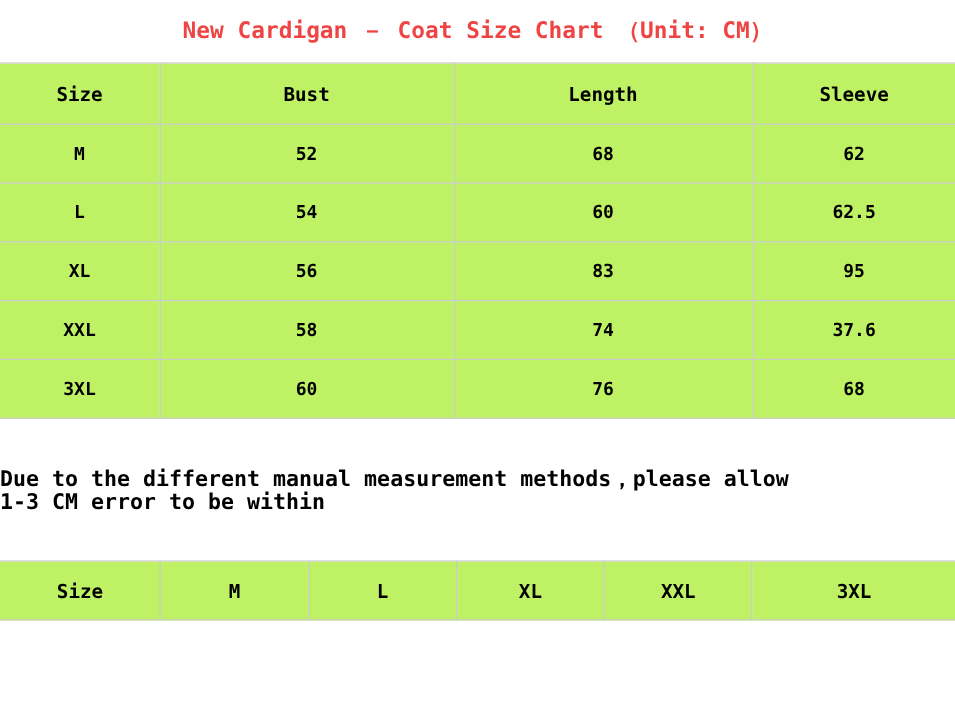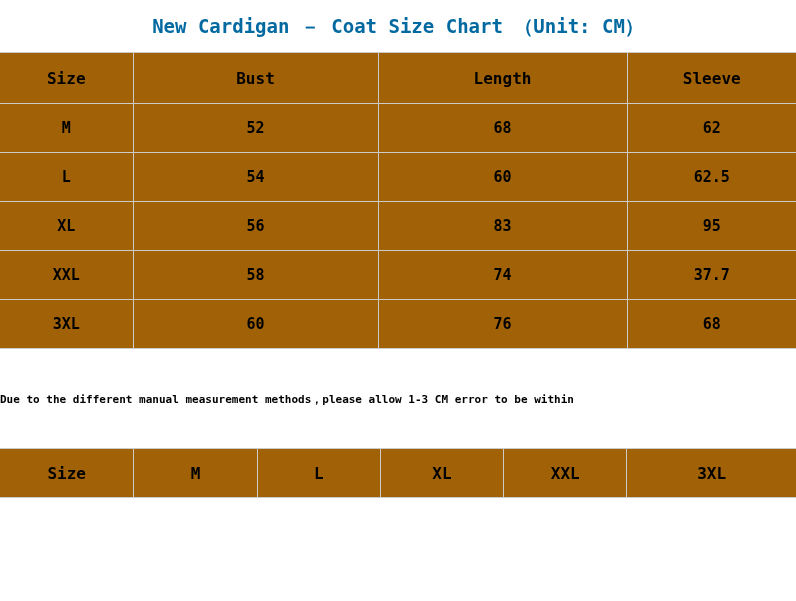--- a/index.html
+++ b/index.html
@@ -21,21 +21,21 @@
   }
 
   
   .chart-title {
     width: 796px;
     text-align: center;
     font-family: "DejaVu Sans Mono", "Liberation Mono", monospace;
     font-size: 19px;
     font-weight: 700;
     letter-spacing: 0px;
-    color: #0369a1;
+    color: #ef4444;
     white-space: pre;
   }
   #coat-title {
     height: 52px;
     line-height: 52px;
   }
   #trousers-title {
     height: 52px;
     line-height: 52px;
   }
@@ -49,21 +49,21 @@
   }
   table.size-table td,
   table.size-table th {
     border: 1px solid #cbcbcb;
     text-align: center;
     vertical-align: middle;
     font-weight: 700;
     font-size: 15px;
     color: #000000;
     padding: 0;
-    background: #a16207;
+    background: #bef264;
     white-space: pre;
   }
   
   table.size-table tr > td:first-child,
   table.size-table tr > th:first-child { border-left: none; }
   table.size-table tr > td:last-child,
   table.size-table tr > th:last-child { border-right: none; }
 
   
   #coat-table tr { height: 49px; }
@@ -78,21 +78,21 @@
   
   #trousers-table tr { height: 49px; }
   #trousers-table col.t-label { width: 133px; }
   #trousers-table col.t-col   { width: 122.5px; }
   #trousers-table col.t-col-last { width: 168px; }
   #trousers-table th { font-size: 16px; }
 
   .note-block {
     width: 684px;
     box-sizing: border-box;
-    font-size: 11px;
+    font-size: 18px;
     line-height: 19px;
     font-weight: 700;
     white-space: pre-wrap;
     padding: 3px 0 1px 0;
     font-family: "DejaVu Sans Mono", "Liberation Mono", monospace;
   }
 </style>
 </head>
 <body>
 
@@ -130,21 +130,21 @@
       <tr>
         <td>XL</td>
         <td>56</td>
         <td>83</td>
         <td>95</td>
       </tr>
       <tr>
         <td>XXL</td>
         <td>58</td>
         <td>74</td>
-        <td>37.7</td>
+        <td>37.6</td>
       </tr>
       <tr>
         <td>3XL</td>
         <td>60</td>
         <td>76</td>
         <td>68</td>
       </tr>
     </tbody>
   </table>
 

